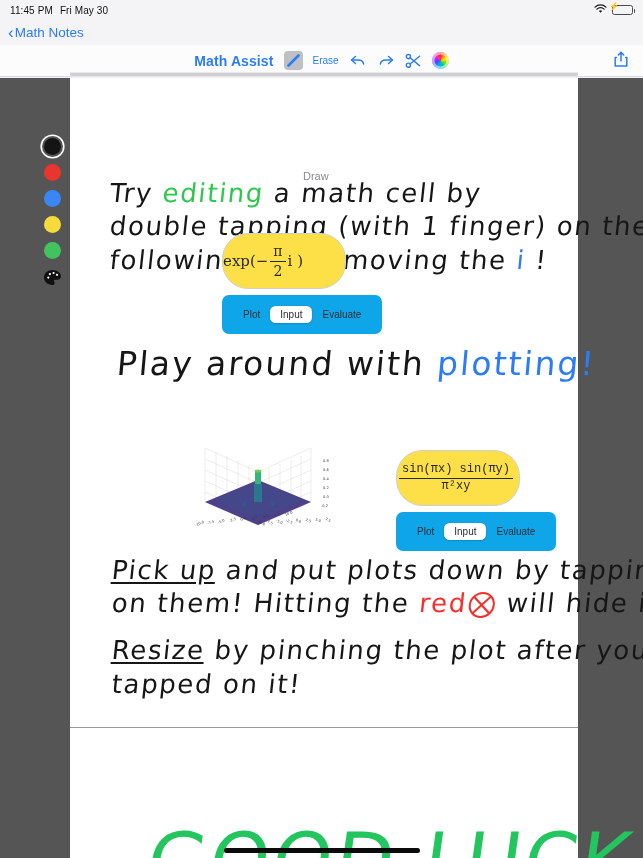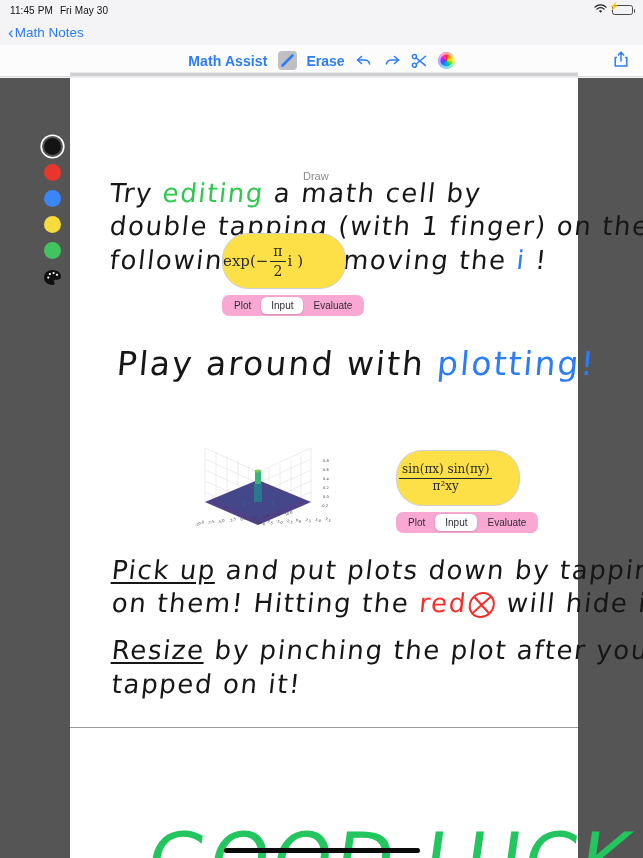--- a/index.html
+++ b/index.html
@@ -40,21 +40,21 @@
   
   .toolbar {
     position: absolute; left: 0; top: 45px; width: 643px; height: 32px;
     background: #fcfcfd; display: flex; align-items: center; justify-content: center;
     border-bottom: 1px solid #dcdcde;
   }
   .tb-group { display: flex; align-items: center; gap: 10px; }
   .ma-label { color: #2b7cf6; font-size: 14px; font-weight: bold; letter-spacing: .1px; }
   .pen-btn { width: 19px; height: 19px; border-radius: 4px; background: #bfc0c4;
              display: flex; align-items: center; justify-content: center; cursor: pointer; }
-  .erase-label { color: #2b7cf6; font-size: 14px; cursor: pointer; font-weight: bold; }
+  .erase-label { color: #2b7cf6; font-size: 10px; cursor: pointer; }
   .tb-icon { cursor: pointer; display: flex; align-items: center; }
   .colorwheel {
     width: 17px; height: 17px; border-radius: 50%; cursor: pointer;
     background:
       conic-gradient(from 0deg,
         #ff2d2d 0deg, #ff9a00 40deg, #ffe400 75deg, #7ee000 115deg,
         #00c6a0 155deg, #00a6ff 200deg, #4b4bff 245deg, #a32bff 290deg,
         #ff2bb0 325deg, #ff2d2d 360deg);
     box-shadow: inset 0 0 0 2.5px rgba(255,255,255,.55);
   }
@@ -106,22 +106,22 @@
   .redx:before, .redx:after { content: ""; position: absolute; left: 50%; top: 50%;
           width: 2.2px; height: 23px; background: #f5302c; }
   .redx:before { transform: translate(-50%,-50%) rotate(45deg); }
   .redx:after  { transform: translate(-50%,-50%) rotate(-45deg); }
 
   
   .mathcell { position: absolute; }
   .mc-box { border: 1px solid #d0d0d4; border-radius: 26px; background: #fde047;
             display: flex; align-items: center; 
             font-family: "DejaVu Serif", serif; color: #2a2a2a; cursor: pointer; }
-  .seg { margin: 6px auto 0; display: flex; background: #f9a8d4; border-radius: 7px;
-         padding: 2px; width: fit-content; }
+  .seg { margin: 6px auto 0; display: flex; background: #0ea5e9; border-radius: 7px;
+         padding: 11px; width: fit-content; }
   .seg-item { font-size: 10px; color: #2f2f33; padding: 3px 10px; border-radius: 5.5px;
               cursor: pointer; font-family: "Liberation Sans", sans-serif; }
   .seg-item.active { background: #ffffff; box-shadow: 0 0 1px rgba(0,0,0,.28), 0 1px 2px rgba(0,0,0,.12); }
 
   .frac { display: inline-flex; flex-direction: column; align-items: center;
           vertical-align: middle; margin: 0 2px; }
   .frac .num { border-bottom: 1px solid #2a2a2a; padding: 0 3px 1px; line-height: 1.15; }
   .frac .den { padding: 1px 3px 0; line-height: 1.15; }
 
   
@@ -290,21 +290,21 @@
             <text x="148" y="40">2.5</text>
             <text x="157" y="36">5.0</text>
             <text x="166" y="32">7.5</text>
             <text x="174" y="28">10.0</text>
           </g>
         </g>
       </svg>
     </div>
 
     <div class="mathcell" style="left:396px; top:372px; width:124px;">
-      <div class="mc-box" style="height:56px;">
+      <div class="mc-box" style="height:56px;font-family:Liberation Mono, monospace;">
         <span class="frac" style="font-size:12px;">
           <span class="num">sin(πx) sin(πy)</span>
           <span class="den">π²xy</span>
         </span>
       </div>
       <div class="seg">
         <span class="seg-item">Plot</span>
         <span class="seg-item active">Input</span>
         <span class="seg-item">Evaluate</span>
       </div>

